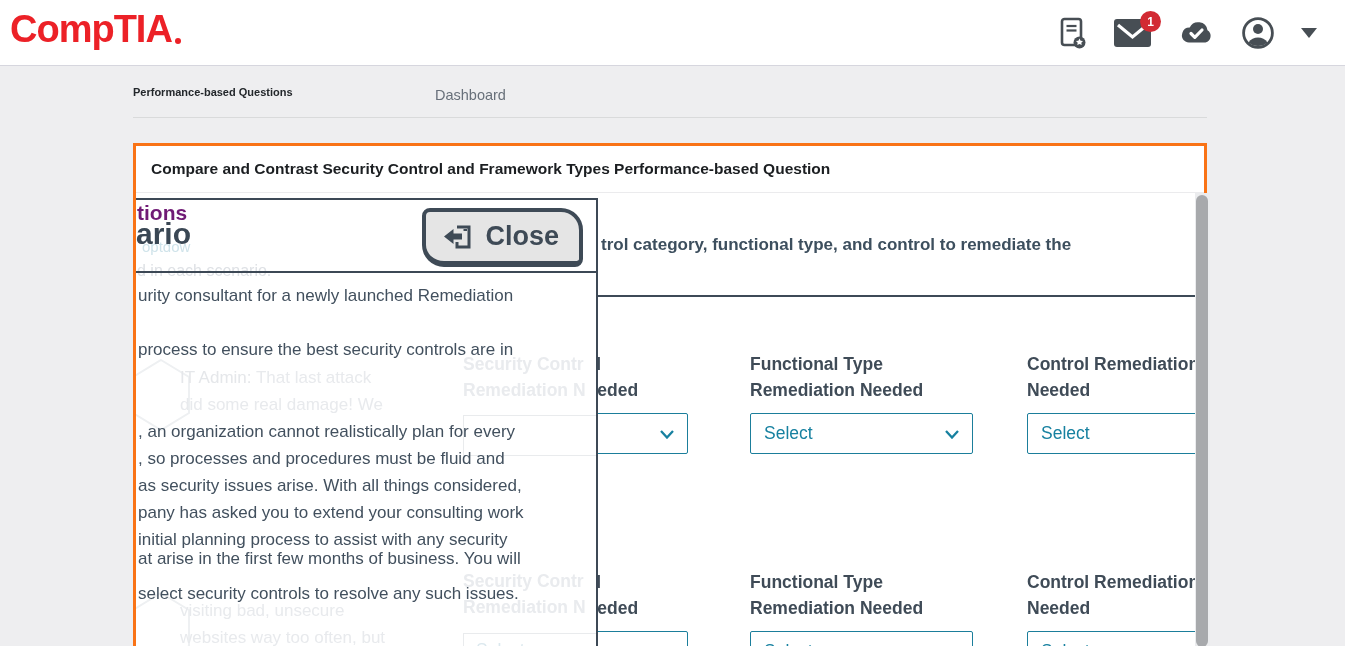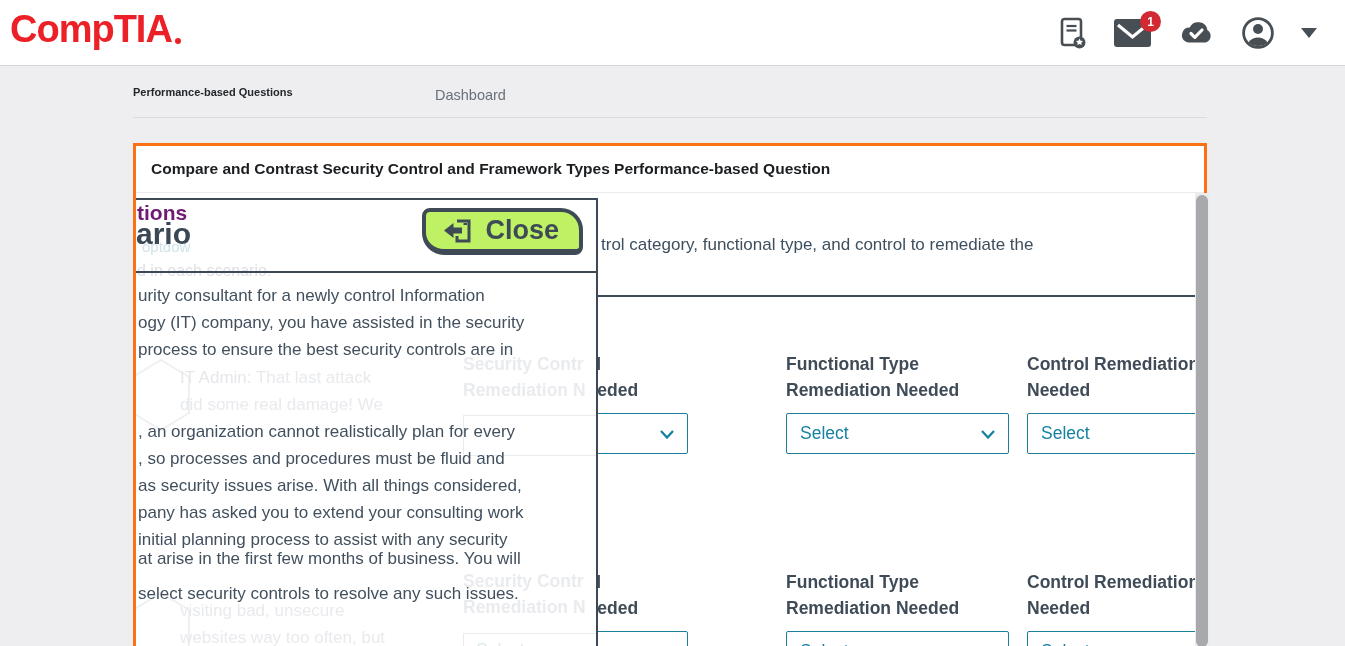--- a/index.html
+++ b/index.html
@@ -17,39 +17,39 @@
   
   .pb-title { position:absolute; left:133px; top:86px; font-size:11px; font-weight:700; color:#23272b; z-index:5; }
   .dash-link { position:absolute; left:435px; top:87px; font-size:14.5px; color:#68707a; cursor:pointer; text-decoration:none; z-index:5; }
   .bc-divider { position:absolute; left:133px; top:117px; width:1074px; height:1px; background:#d9dadb; }
 
   
   .card { position:absolute; left:133px; top:143px; width:1074px; height:503px; background:#ffffff; border:3px solid #f97316; }
   .card-title { position:absolute; left:0; top:0; width:100%; height:47px; padding:14px 15px 0; font-size:15.5px; font-weight:700; color:#1b1e21; border-bottom:1px solid #ebebed; background:#fff; }
   .card-body { position:absolute; left:0; top:47px; width:1059px; height:456px; overflow:hidden; background:#fff; }
 
-  .instr { position:absolute; left:465px; top:42px; font-size:17px; color:#3d4f5e; white-space:nowrap; }
+  .instr { position:absolute; left:465px; top:42px; font-size:17px; color:#3d4f5e; white-space:nowrap;font-weight:bold; }
   .dark-rule { position:absolute; left:15px; top:102px; width:1044px; height:2px; background:#3d4a57; }
 
   .field { position:absolute; width:223px; }
   .flabel { font-size:17.5px; font-weight:700; color:#3f4b57; line-height:26px; }
   .selectbox { position:absolute; left:0; width:223px; height:41px; border:1px solid #1b7e9b; border-radius:2px; background:#fff; display:flex; align-items:center; padding-left:13px; font-size:17.5px; color:#1781a0; cursor:pointer; }
   .selectbox svg { position:absolute; right:13px; top:16px; }
-  .c1 { left:329px; } .c2 { left:614px;margin-left:36px; } .c3 { left:891px; }
+  .c1 { left:329px; } .c2 { left:614px; } .c3 { left:891px; }
   .r1l { top:158px; } .r1s { top:220px; } .r2l { top:376px; } .r2s { top:438px; }
 
   
   .vscroll { position:absolute; left:1059px; top:47px; width:15px; height:456px; background:#ebecee; }
   .vthumb { position:absolute; left:1px; top:2px; width:12px; height:452px; background:#a7a9ac; border-radius:6px; cursor:pointer; }
 
   
   .modal { position:absolute; left:0; top:5px; width:462px; height:460px; background:#ffffff; border-top:2px solid #3d4956; border-right:2px solid #3d4956; overflow:hidden; z-index:10; }
   .modal-heading { position:absolute; left:0px; top:17px; font-size:30px; font-weight:700; color:#3a4754; }
   .modal-rule { position:absolute; left:0; top:71px; width:460px; height:2px; background:#3c4855; }
-  .close-btn { position:absolute; right:13px; top:8px; height:47px; padding:0 20px 0 16px; background:#bef264; border:4px solid #3e4a56; border-bottom-width:6px; border-radius:8px 22px 8px 22px; display:flex; align-items:center; gap:11px; font-family:inherit; font-size:27px; font-weight:600; color:#3e4a56; cursor:pointer; }
+  .close-btn { position:absolute; right:13px; top:8px; height:59px; padding:0 20px 0 16px; background:#e5e5e5; border:4px solid #3e4a56; border-bottom-width:6px; border-radius:8px 22px 8px 22px; display:flex; align-items:center; gap:11px; font-family:inherit; font-size:27px; font-weight:600; color:#3e4a56; cursor:pointer; }
   .mline { position:absolute; left:2px; font-size:17px; color:#42505e; white-space:nowrap; }
 
   
   .frag { position:absolute; white-space:nowrap; }
   .f-head { left:1px; top:1px; font-size:21px; font-weight:700; color:#701a75;text-align:center; }
   .f-teal { left:6px; top:38px; font-size:15px; color:#cfe3ea; }
   .f-scn  { left:1px; top:62px; font-size:16px; color:#dee1e5; }
   .f-chat { font-size:17px; color:#e8eaed; }
   .f-chat b { font-weight:400; color:#e5e7ea; }
   .f-echo { left:327px; font-size:17.5px; font-weight:700; color:#e9ebee; }
@@ -196,22 +196,21 @@
       <button class="close-btn">
         <svg width="32" height="32" viewBox="0 0 32 32">
           <path d="M15 6 H27 V26 H15 V21" fill="none" stroke="#3e4a56" stroke-width="3"></path>
           <polygon points="2,15.5 11.5,8 11.5,12.5 20,12.5 20,18.5 11.5,18.5 11.5,23" fill="#3e4a56"></polygon>
           <line x1="21.5" y1="9" x2="25" y2="9" stroke="#3e4a56" stroke-width="2"></line>
         </svg>
         <span>Close</span>
       </button>
       <div class="modal-rule"></div>
 
-      <div class="mline" style="top:86px;">urity consultant for a newly control Information</div>
-      <div class="mline" style="top:113px;">ogy (IT) company, you have assisted in the security</div>
+      <div class="mline" style="top:86px;">urity consultant for a newly launched Remediation</div>
       <div class="mline" style="top:140px;">process to ensure the best security controls are in</div>
 
       <div class="mline" style="top:222px;">, an organization cannot realistically plan for every</div>
       <div class="mline" style="top:249px;">, so processes and procedures must be fluid and</div>
       <div class="mline" style="top:276px;">as security issues arise. With all things considered,</div>
       <div class="mline" style="top:303px;">pany has asked you to extend your consulting work</div>
       <div class="mline" style="top:330px;">initial planning process to assist with any security</div>
       <div class="mline" style="top:349px;">at arise in the first few months of business. You will</div>
       <div class="mline" style="top:384px;">select security controls to resolve any such issues.</div>
     </div>

